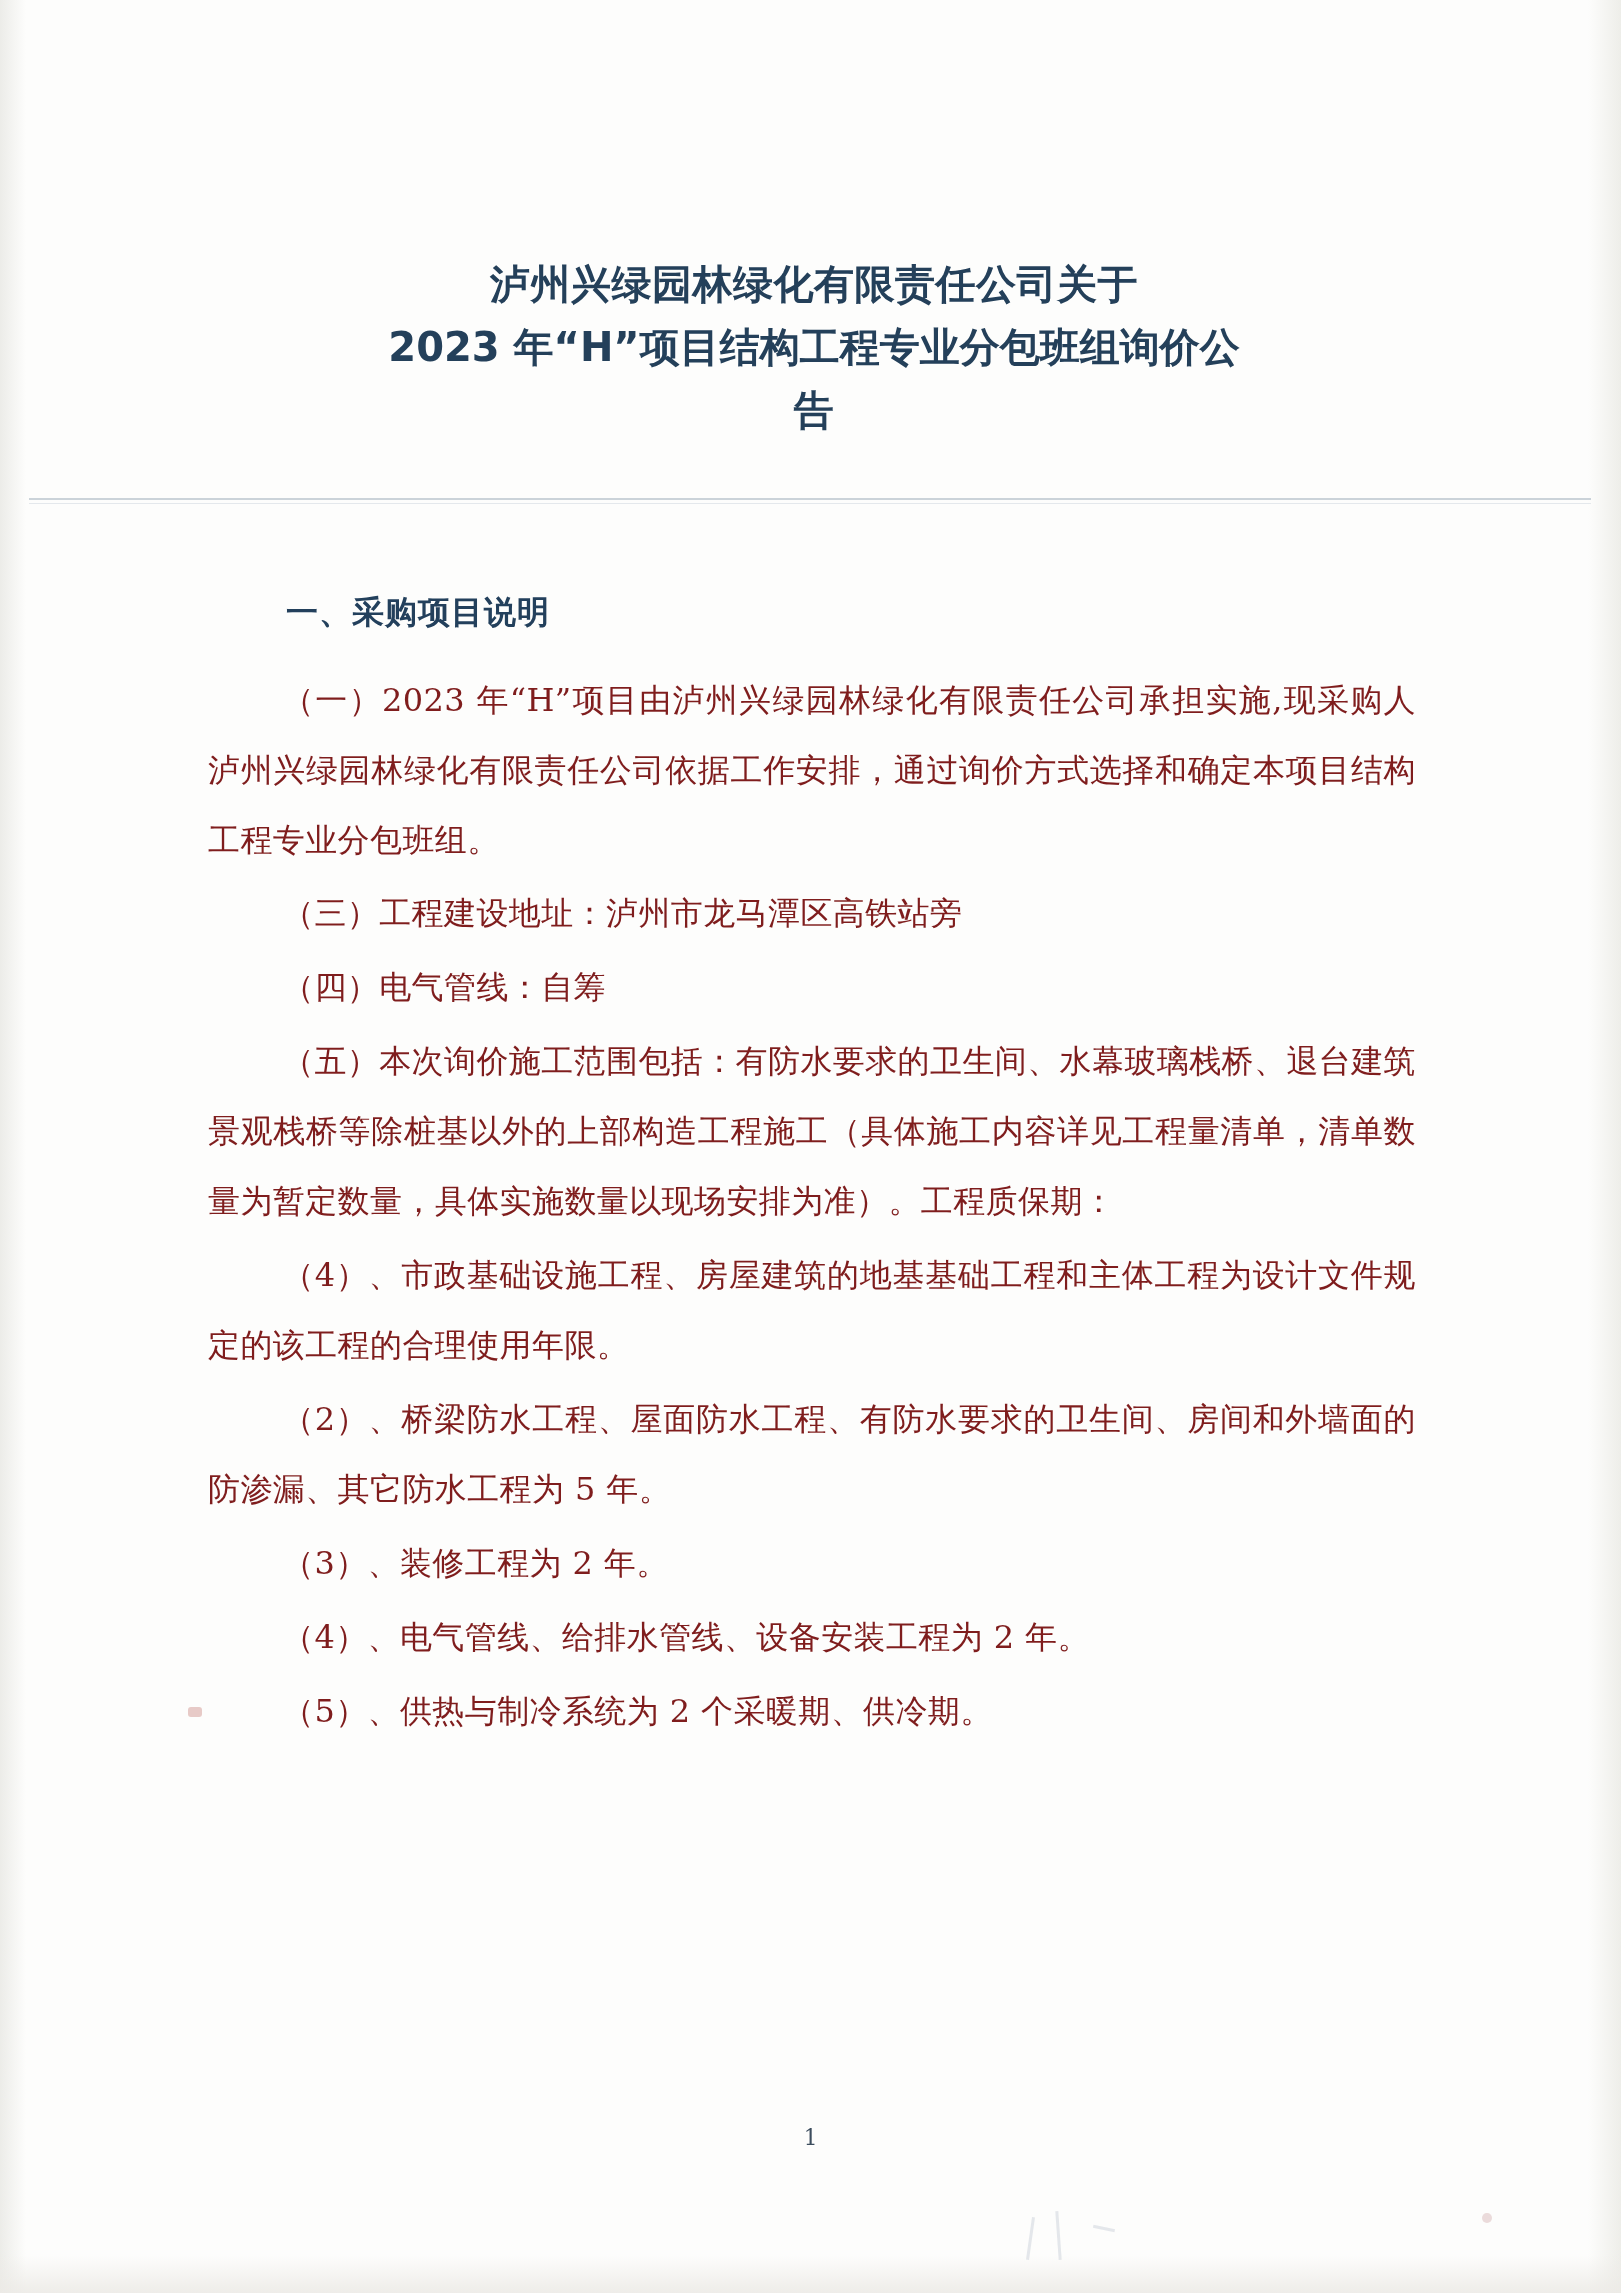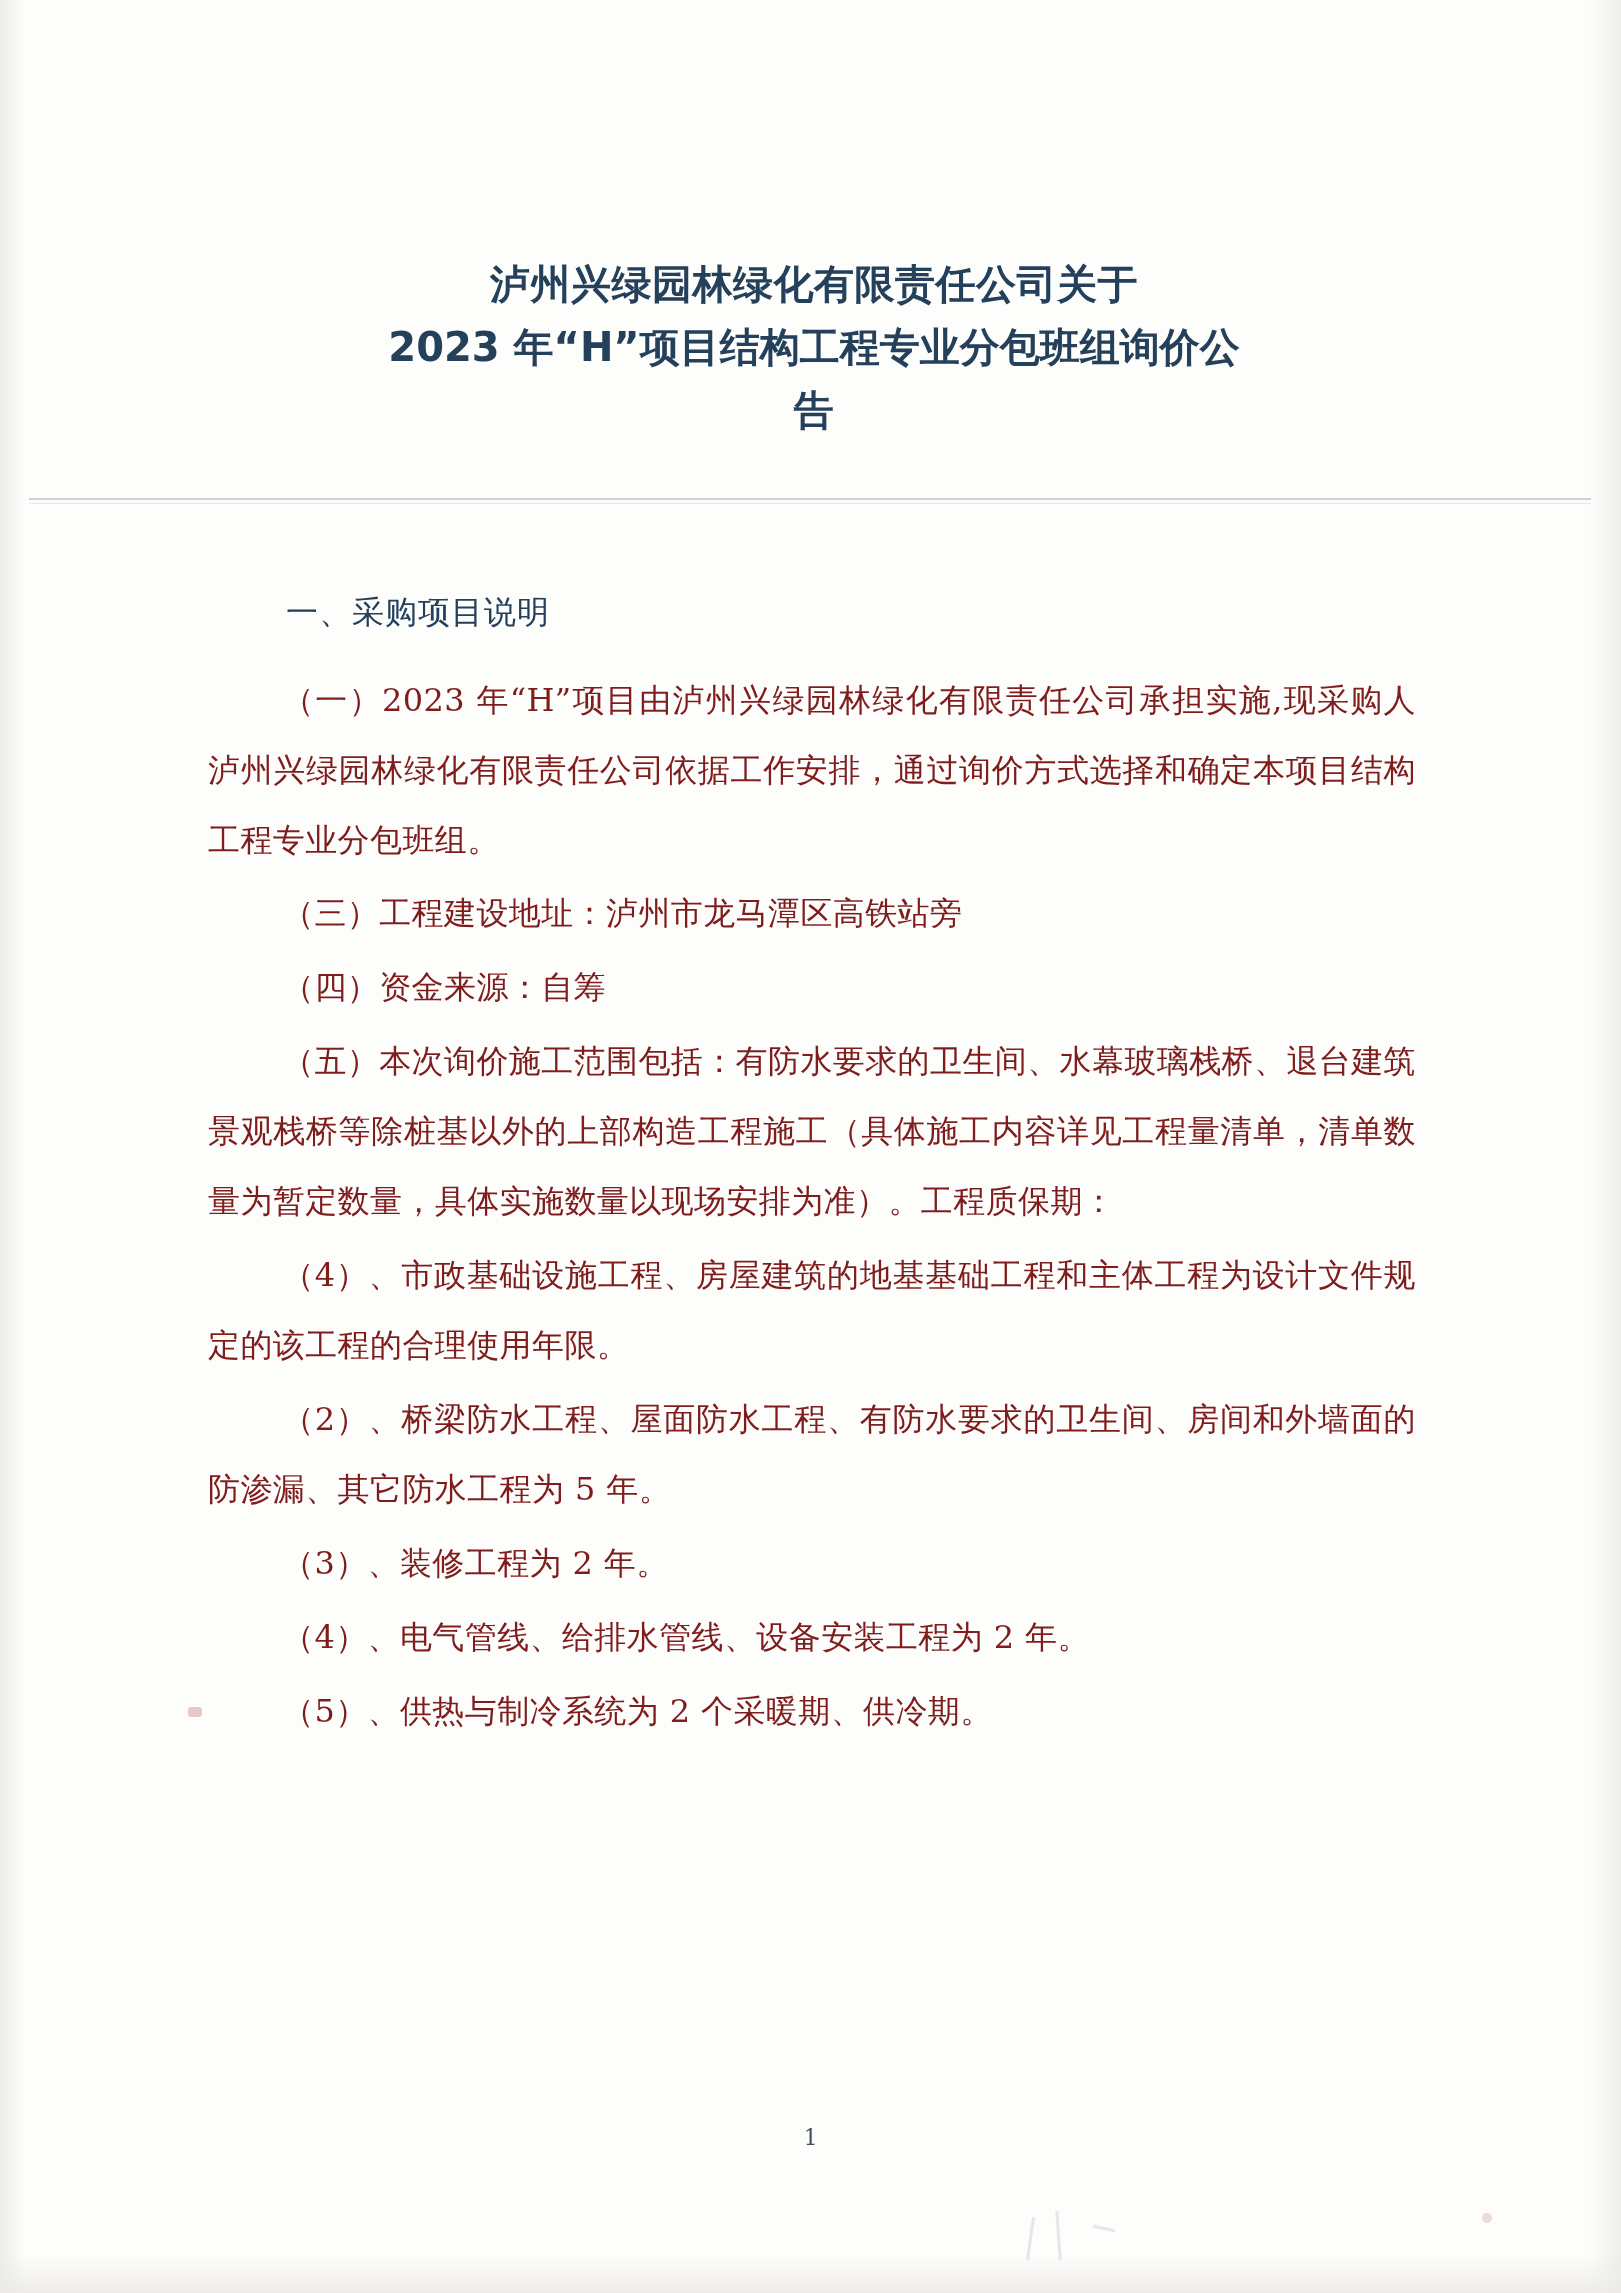--- a/index.html
+++ b/index.html
@@ -93,21 +93,21 @@
 
   
   .body-block {
     position: absolute;
     left: 208px;
     top: 582px;
     width: 1208px;
   }
   .section-heading {
     font-family: "DejaVu Sans", "Liberation Sans", sans-serif;
-    font-weight: normal;
+    font-weight: bold;
     font-size: 32px;
     line-height: 61px;
     color: #23405c;
     margin: 0 0 21.6px 0;
     padding-left: 78px;
     letter-spacing: 1px;
   }
   p.para {
     margin: 0 0 3.9px 0;
     font-size: 32px;
@@ -167,21 +167,21 @@
     </div>
 
     <div class="header-rule"></div>
     <div class="header-rule2"></div>
 
     <div class="body-block">
       <h2 class="section-heading">一、采购项目说明</h2>
 
       <p class="para">（一）2023 年“H”项目由泸州兴绿园林绿化有限责任公司承担实施,现采购人泸州兴绿园林绿化有限责任公司依据工作安排，通过询价方式选择和确定本项目结构工程专业分包班组。</p>
       <p class="para">（三）工程建设地址：泸州市龙马潭区高铁站旁</p>
-      <p class="para">（四）资金来源：自筹</p>
+      <p class="para">（四）电气管线：自筹</p>
       <p class="para">（五）本次询价施工范围包括：有防水要求的卫生间、水幕玻璃栈桥、退台建筑景观栈桥等除桩基以外的上部构造工程施工（具体施工内容详见工程量清单，清单数量为暂定数量，具体实施数量以现场安排为准）。工程质保期：</p>
       <p class="para">（4）、市政基础设施工程、房屋建筑的地基基础工程和主体工程为设计文件规定的该工程的合理使用年限。</p>
       <p class="para">（2）、桥梁防水工程、屋面防水工程、有防水要求的卫生间、房间和外墙面的防渗漏、其它防水工程为 5 年。</p>
       <p class="para">（3）、装修工程为 2 年。</p>
       <p class="para">（4）、电气管线、给排水管线、设备安装工程为 2 年。</p>
       <p class="para">（5）、供热与制冷系统为 2 个采暖期、供冷期。</p>
     </div>
 
     <div class="redmark"></div>
 

